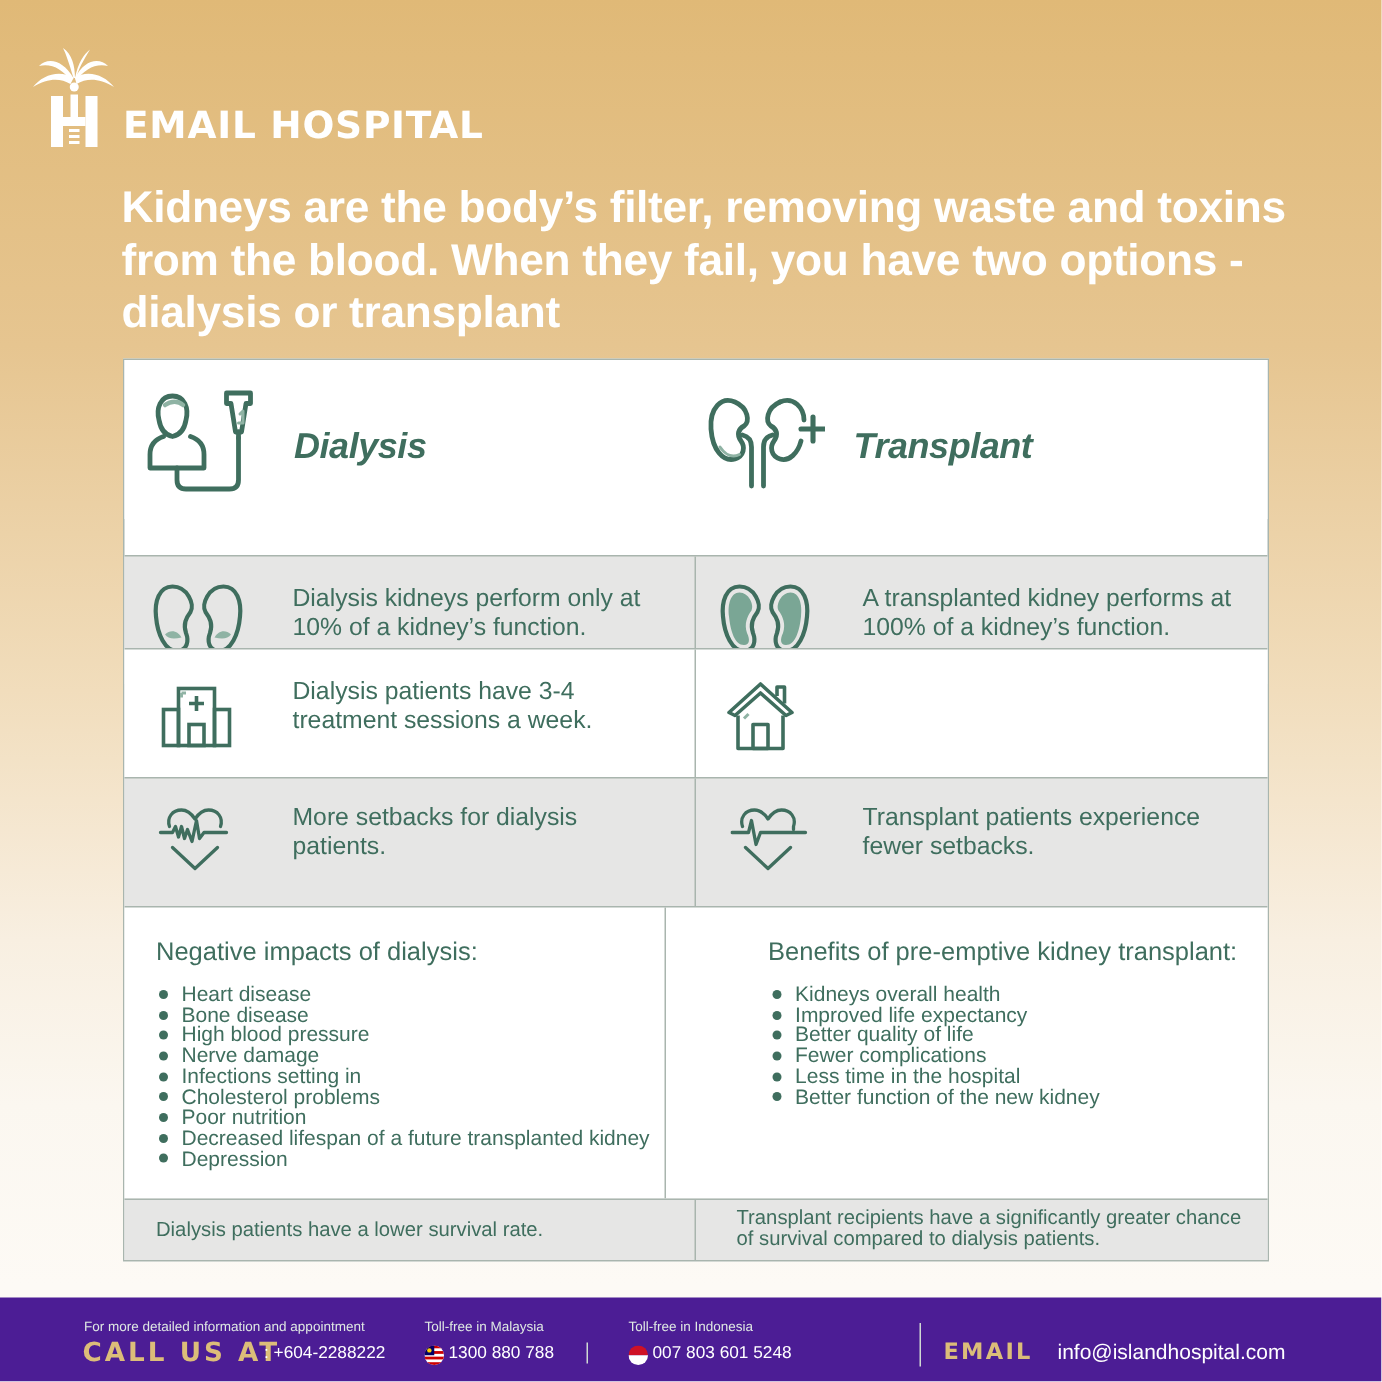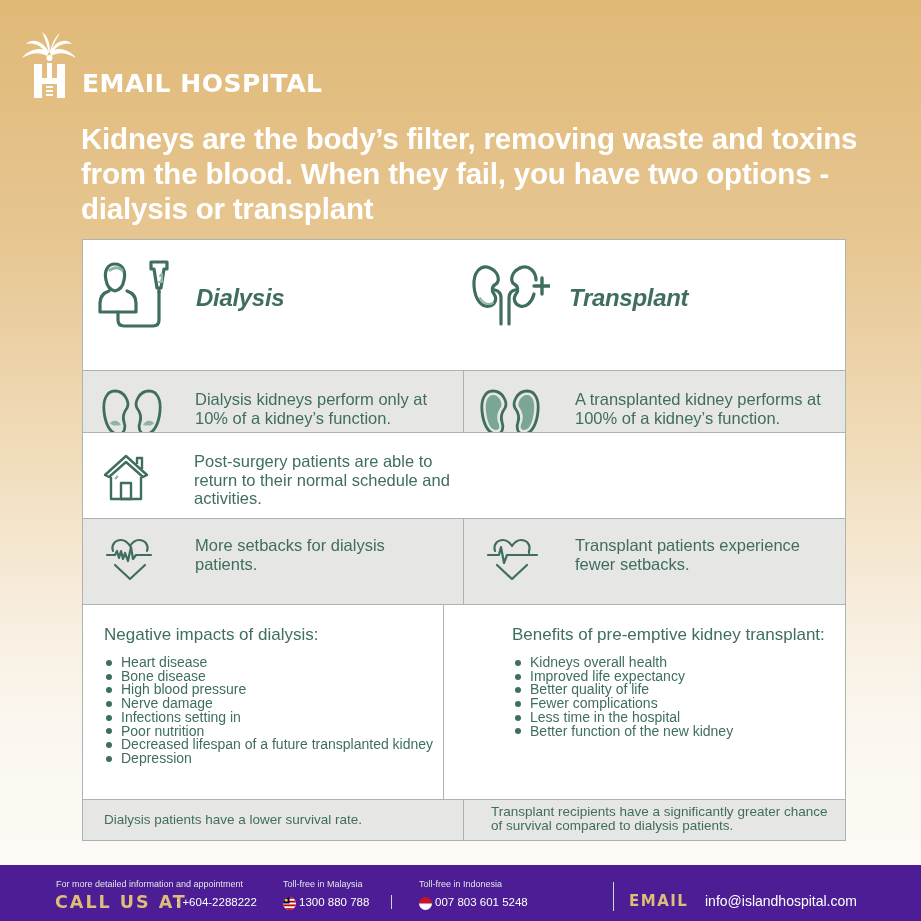--- a/index.html
+++ b/index.html
@@ -119,29 +119,39 @@
         <path d="M14 3 C5 3 2 13 3 23 C4 35 9 46 17 46 C24 46 25 39 23 34 C21 28 23 24 26 20 C29 15 24 3 14 3 Z" fill="#e6e6e5"></path>
         <path d="M14 7 C8 7 6 15 7 23 C8 33 11 42 17 42 C21 42 21 38 19 34 C17 28 19 23 22 19 C24 15 20 7 14 7 Z" fill="#7aa695" stroke="none"></path>
         <path d="M48 3 C57 3 60 13 59 23 C58 35 53 46 45 46 C38 46 37 39 39 34 C41 28 39 24 36 20 C33 15 38 3 48 3 Z" fill="#e6e6e5"></path>
         <path d="M48 7 C54 7 56 15 55 23 C54 33 51 42 45 42 C41 42 41 38 43 34 C45 28 43 23 40 19 C38 15 42 7 48 7 Z" fill="#7aa695" stroke="none"></path>
       </svg>
       <div class="feat-text" style="left:111px;top:19px;width:260px;">A transplanted kidney performs at 100% of a kidney’s function.</div>
     </div>
   </div>
 
   <div class="row white" style="top:192px;height:86px;">
+    <div class="cell left">
+      <svg class="feat-icon" style="left:22px;top:22px;" viewBox="0 0 62 50" fill="none" stroke="#3f6e5e" stroke-width="2.4">
+        <rect x="14" y="4" width="24" height="38"></rect>
+        <rect x="4" y="18" width="10" height="24"></rect>
+        <rect x="38" y="18" width="10" height="24"></rect>
+        <rect x="21" y="28" width="10" height="14"></rect>
+        <path d="M26 9 L26 19 M21 14 L31 14"></path>
+        <path d="M16 7 L19 7 M16 7 L16 10" stroke="#8fb3a4" stroke-width="2"></path>
+      </svg>
+      <div class="feat-text" style="left:112px;top:19px;width:250px;">Dialysis patients have 3-4 treatment sessions a week.</div>
+    </div>
     <div class="cell right">
       <svg class="feat-icon" style="left:20px;top:20px;" viewBox="0 0 62 50" fill="none" stroke="#3f6e5e" stroke-width="2.4" stroke-linejoin="round">
         <path d="M2 22 L23 3 L44 22 L40 24 L23 9 L6 24 Z"></path>
         <path d="M34 11 L34 5 L39 5 L39 16"></path>
         <path d="M8 24 L8 46 L38 46 L38 24"></path>
         <rect x="18" y="30" width="10" height="16"></rect>
         <path d="M12 26 L15 23" stroke="#8fb3a4" stroke-width="2"></path>
       </svg>
-      <div class="feat-text" style="left:111px;top:19px;width:260px;">Post-surgery patients are able to return to their normal schedule and activities.</div>
     </div>
   </div>
 
   <div class="row gray" style="top:278px;height:86px;">
     <div class="cell left">
       <svg class="feat-icon" style="left:22px;top:18px;" viewBox="0 0 62 50" fill="none" stroke="#3f6e5e" stroke-width="2.2" stroke-linejoin="round" stroke-linecap="round">
         <path d="M8 14 C6 8 10 3 16 3 C20 3 23 6 25 9 C27 6 30 3 34 3 C40 3 44 8 42 14"></path>
         <path d="M10 28 L25 42 L40 28"></path>
         <path d="M2 18 L10 18 L12 14 L14 21 L16 14 L18 22 L20 16 L23 24 L26 10 L28 22 L31 18 L46 18"></path>
       </svg>
@@ -173,20 +183,24 @@
             <span class="dot"></span>
             <span>High blood pressure</span>
           </li>
           <li>
             <span class="dot"></span>
             <span>Nerve damage</span>
           </li>
           <li>
             <span class="dot"></span>
             <span>Infections setting in</span>
+          </li>
+          <li>
+            <span class="dot"></span>
+            <span>Cholesterol problems</span>
           </li>
           <li>
             <span class="dot"></span>
             <span>Poor nutrition</span>
           </li>
           <li>
             <span class="dot"></span>
             <span>Decreased lifespan of a future transplanted kidney</span>
           </li>
           <li>

